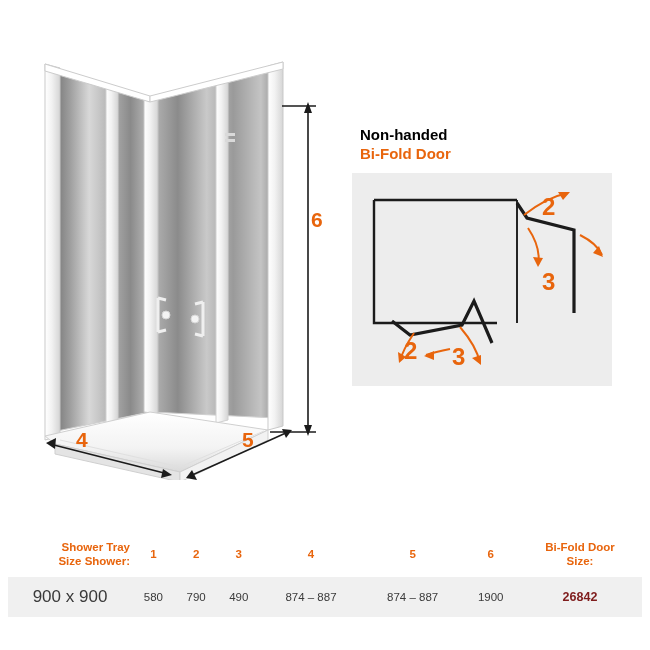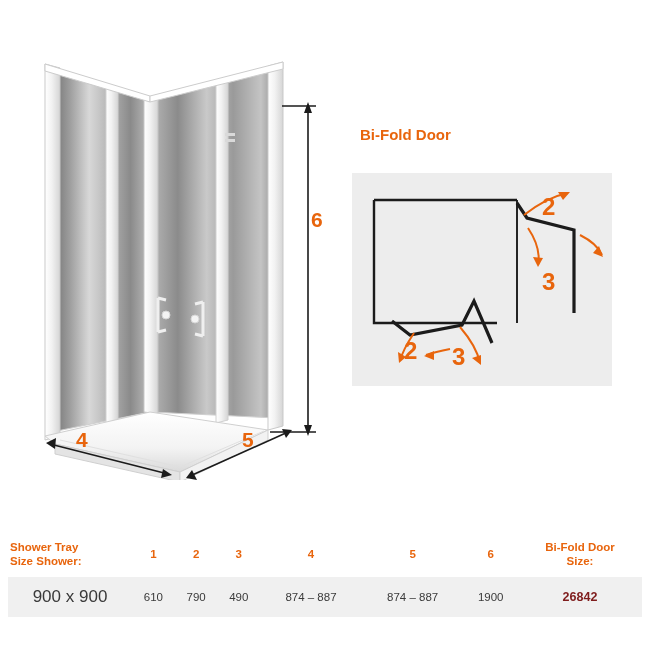--- a/index.html
+++ b/index.html
@@ -81,21 +81,21 @@
     font-weight: bold;
     padding: 3px 2px 8px 2px;
     text-align: center;
     vertical-align: middle;
     line-height: 14px;
     background: #ffffff;
     border: none;
   }
   #spec-table th.col-first {
     width: 120px;
-    text-align: left;
+    text-align: right;
     margin-top: 40px;
   }
   #spec-table th.col-last {
     width: 120px;
     text-align: center;
   }
   #spec-table td {
     font-size: 11.5px;
     color: #3a3a3a;
     text-align: center;
@@ -191,20 +191,21 @@
     <polygon points="166,438 177,440 172,430" fill="#1b1b1b"></polygon>
     <polygon points="272,390 262,389 266,398" fill="#1b1b1b"></polygon>
   </svg>
 </div>
 
 <div class="dim-label" id="dim-6">6</div>
 <div class="dim-label" id="dim-4">4</div>
 <div class="dim-label" id="dim-5">5</div>
 
 <div id="door-type-block">
+  <div id="door-type-title">Non-handed</div>
   <div id="door-type-subtitle">Bi-Fold Door</div>
 </div>
 
 <div id="plan-panel">
   <svg width="260" height="213" viewBox="0 0 260 213" xmlns="http://www.w3.org/2000/svg">
 
     <polyline points="22,27 22,150 145,150" fill="none" stroke="#1b1b1b" stroke-width="2.4"></polyline>
     <polyline points="22,27 165,27" fill="none" stroke="#1b1b1b" stroke-width="2.4"></polyline>
     <polyline points="165,27 165,150" fill="none" stroke="#1b1b1b" stroke-width="1.9"></polyline>
 
@@ -248,21 +249,21 @@
       <th>6</th>
       <th class="col-last">
         <span>Bi-Fold Door</span><br>
         <span>Size:</span>
       </th>
     </tr>
   </thead>
   <tbody>
     <tr>
       <td class="cell-first">900 x 900</td>
-      <td>610</td>
+      <td>580</td>
       <td>790</td>
       <td>490</td>
       <td>874 – 887</td>
       <td>874 – 887</td>
       <td>1900</td>
       <td class="cell-code">26842</td>
     </tr>
   </tbody>
 </table>
 

